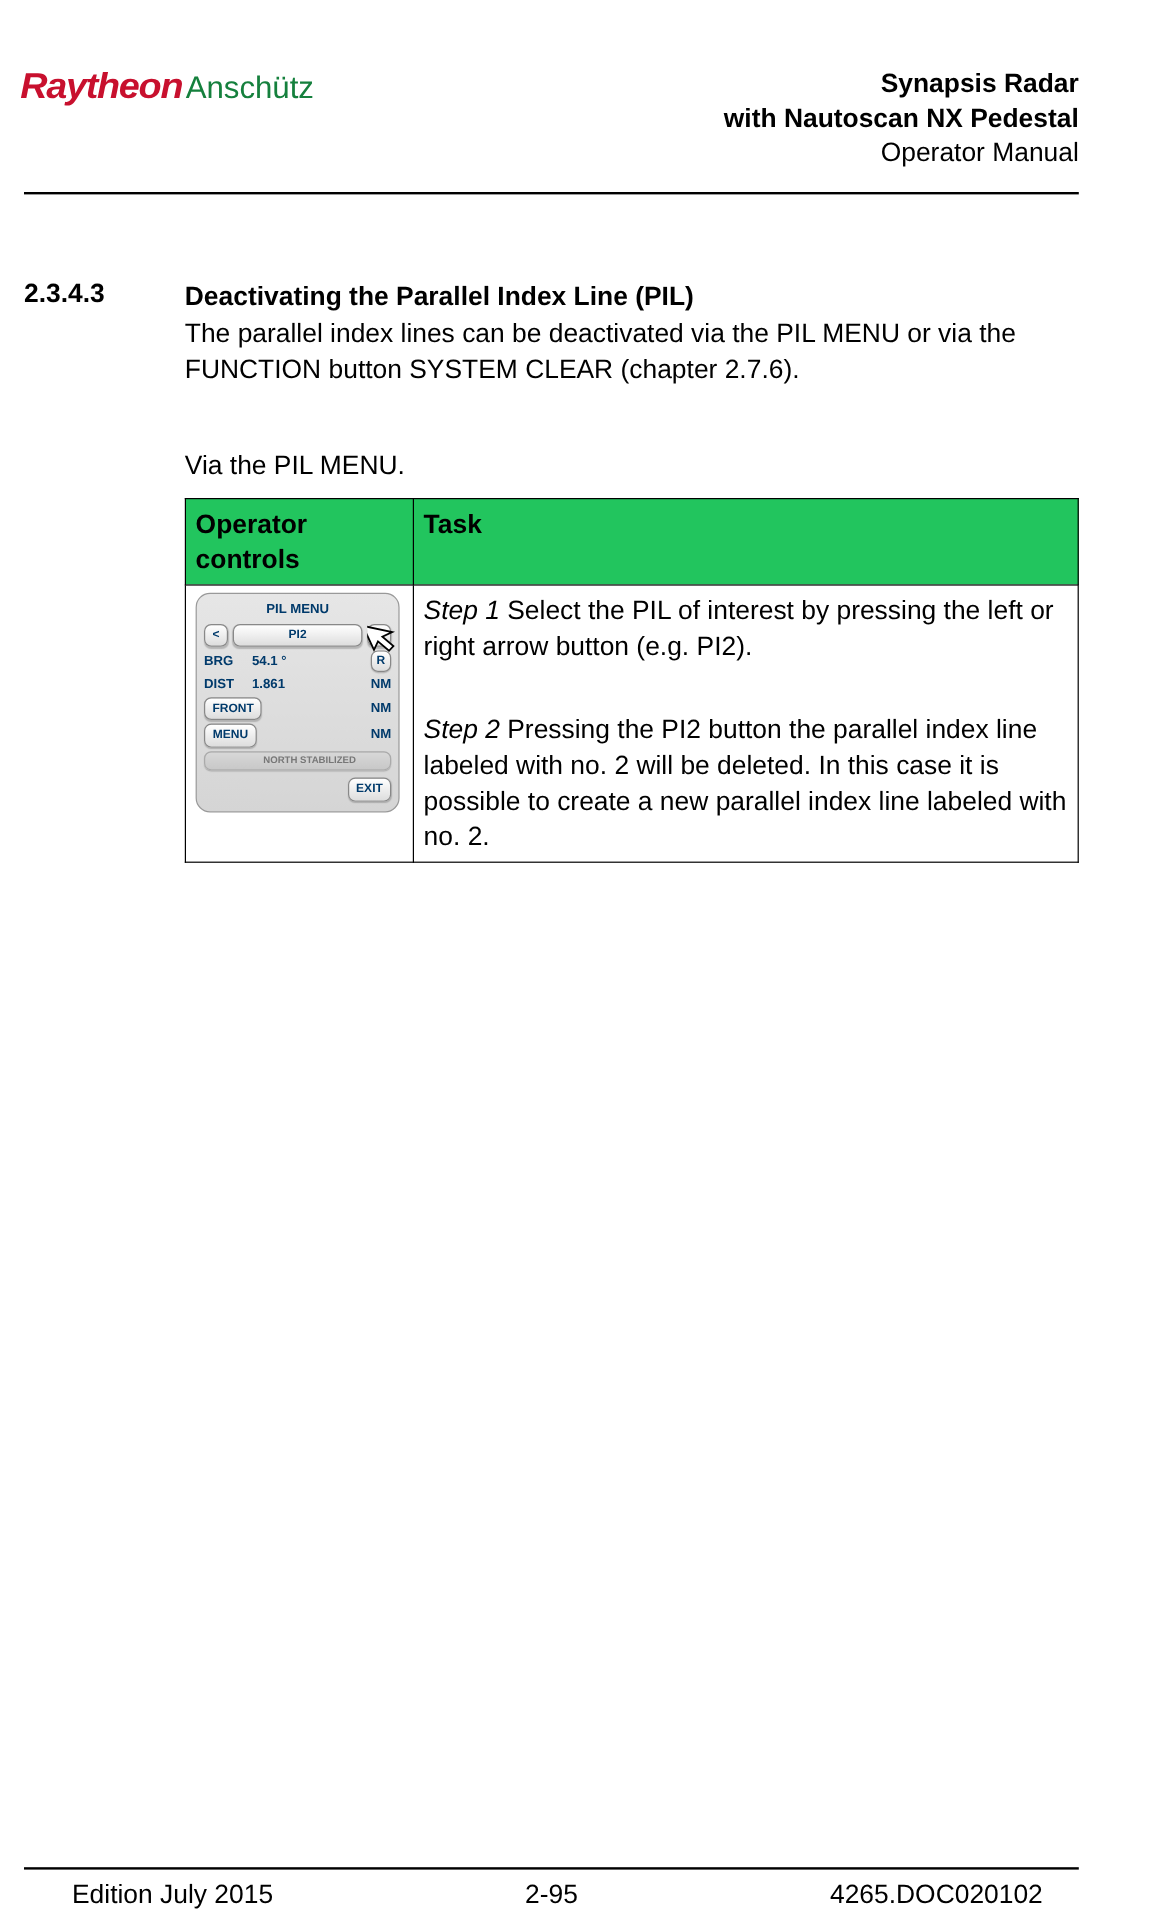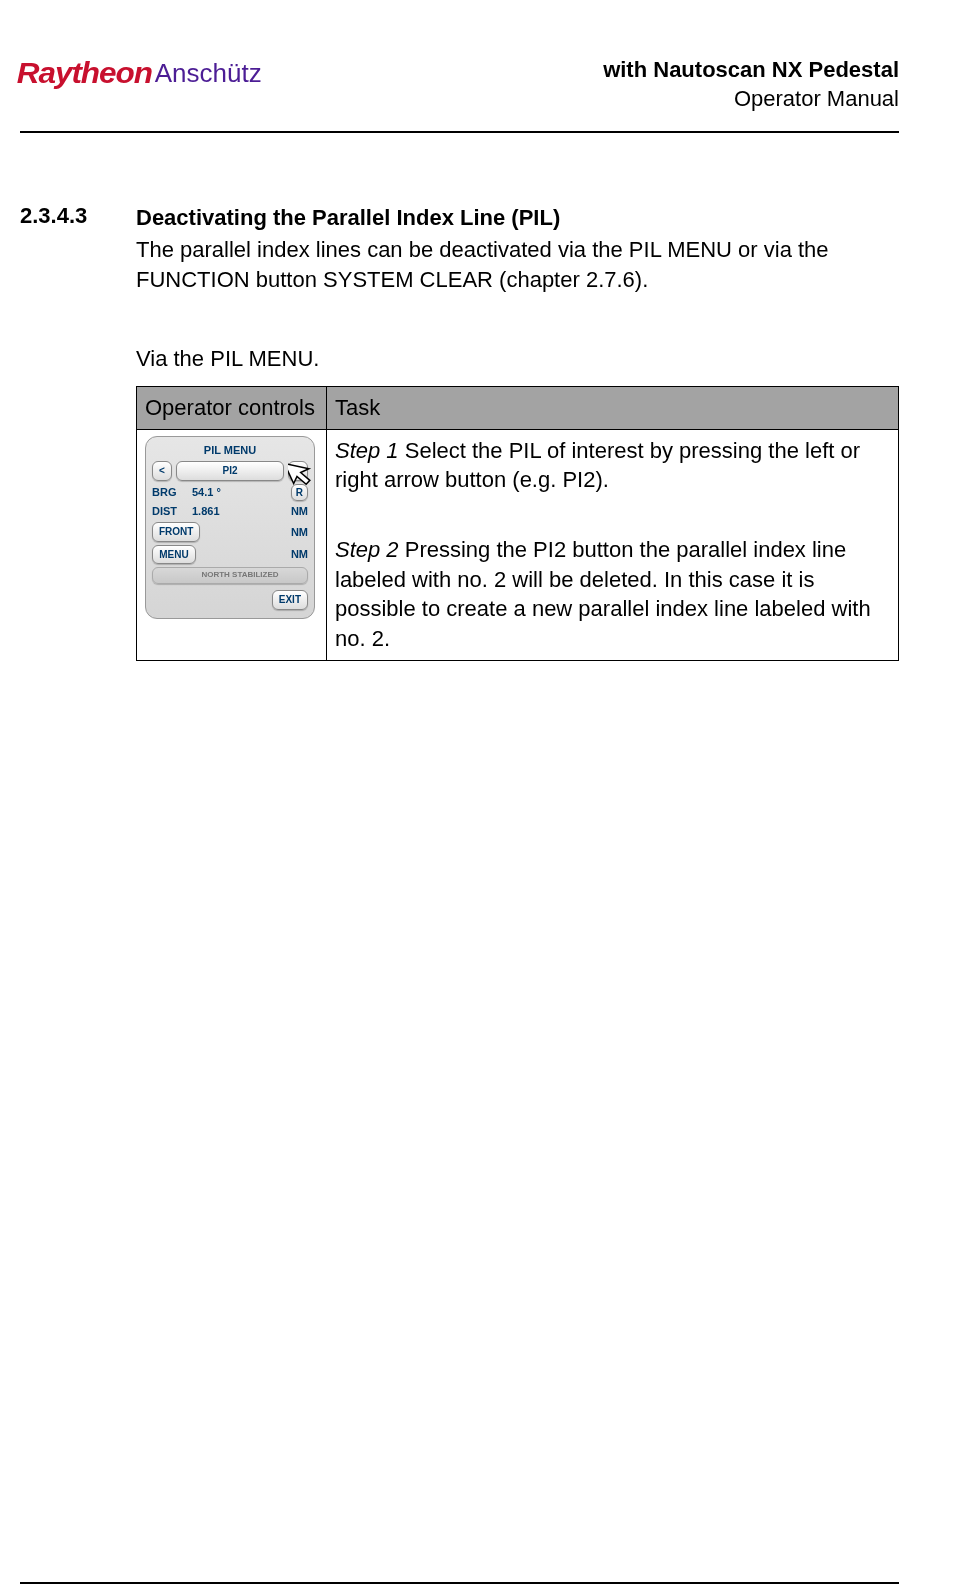--- a/index.html
+++ b/index.html
@@ -34,41 +34,41 @@
       font-weight: 900;
       font-style: italic;
       font-size: 30px;
       color: #c8102e;
       letter-spacing: -1px;
       transform: scaleX(1.05);
     }
     .logo-anschutz {
       font-family: Arial, sans-serif;
       font-size: 26px;
-      color: #4c1d95;
+      color: #15803d;
       font-weight: 400;
     }
     .header-right {
       text-align: right;
       font-size: 22px;
       line-height: 1.3;
     }
     .header-right .bold { font-weight: bold; }
     .hr-top {
       border: none;
       border-top: 2px solid #000;
       margin: 8px 0 0 0;
     }
     .content {
       flex: 1;
       padding-top: 70px;
     }
     .section {
       display: flex;
-      gap: 16px;
+      gap: 34px;
     }
     .section-num {
       font-size: 22px;
       font-weight: bold;
       min-width: 100px;
     }
     .section-body {
       flex: 1;
       font-size: 22px;
       line-height: 1.35;
@@ -84,22 +84,22 @@
       width: 100%;
       font-size: 22px;
     }
     table.proc th, table.proc td {
       border: 1px solid #000;
       vertical-align: top;
       text-align: left;
       padding: 6px 8px;
     }
     table.proc th {
-      background: #a3a3a3;
-      font-weight: normal;
+      background: #22c55e;
+      font-weight: bold;
     }
     table.proc th:first-child { width: 190px; }
     .op-cell { padding: 10px 6px; }
     .task-cell { line-height: 1.35; padding: 8px 10px 30px 10px; }
     .task-cell .step-label { font-style: italic; }
     .step-gap { height: 40px; }
 
     
     .pil-panel {
       position: relative;
@@ -171,20 +171,21 @@
 </head>
 <body>
 
 <div class="page">
   <div class="header">
     <div class="logo">
       <span class="logo-raytheon">Raytheon</span>
       <span class="logo-anschutz">Anschütz</span>
     </div>
     <div class="header-right">
+      <div class="bold">Synapsis Radar</div>
       <div class="bold">with Nautoscan NX Pedestal</div>
       <div>Operator Manual</div>
     </div>
   </div>
   <hr class="hr-top">
 
   <div class="content">
     <div class="section">
       <div class="section-num">2.3.4.3</div>
       <div class="section-body">
@@ -255,14 +256,19 @@
             </tr>
           </tbody>
         </table>
 
       </div>
     </div>
   </div>
 
   <div>
     <hr class="hr-bottom">
+    <div class="footer">
+      <span>Edition July 2015</span>
+      <span>2-95</span>
+      <span>4265.DOC020102</span>
+    </div>
   </div>
 </div>
 
 </body></html>

